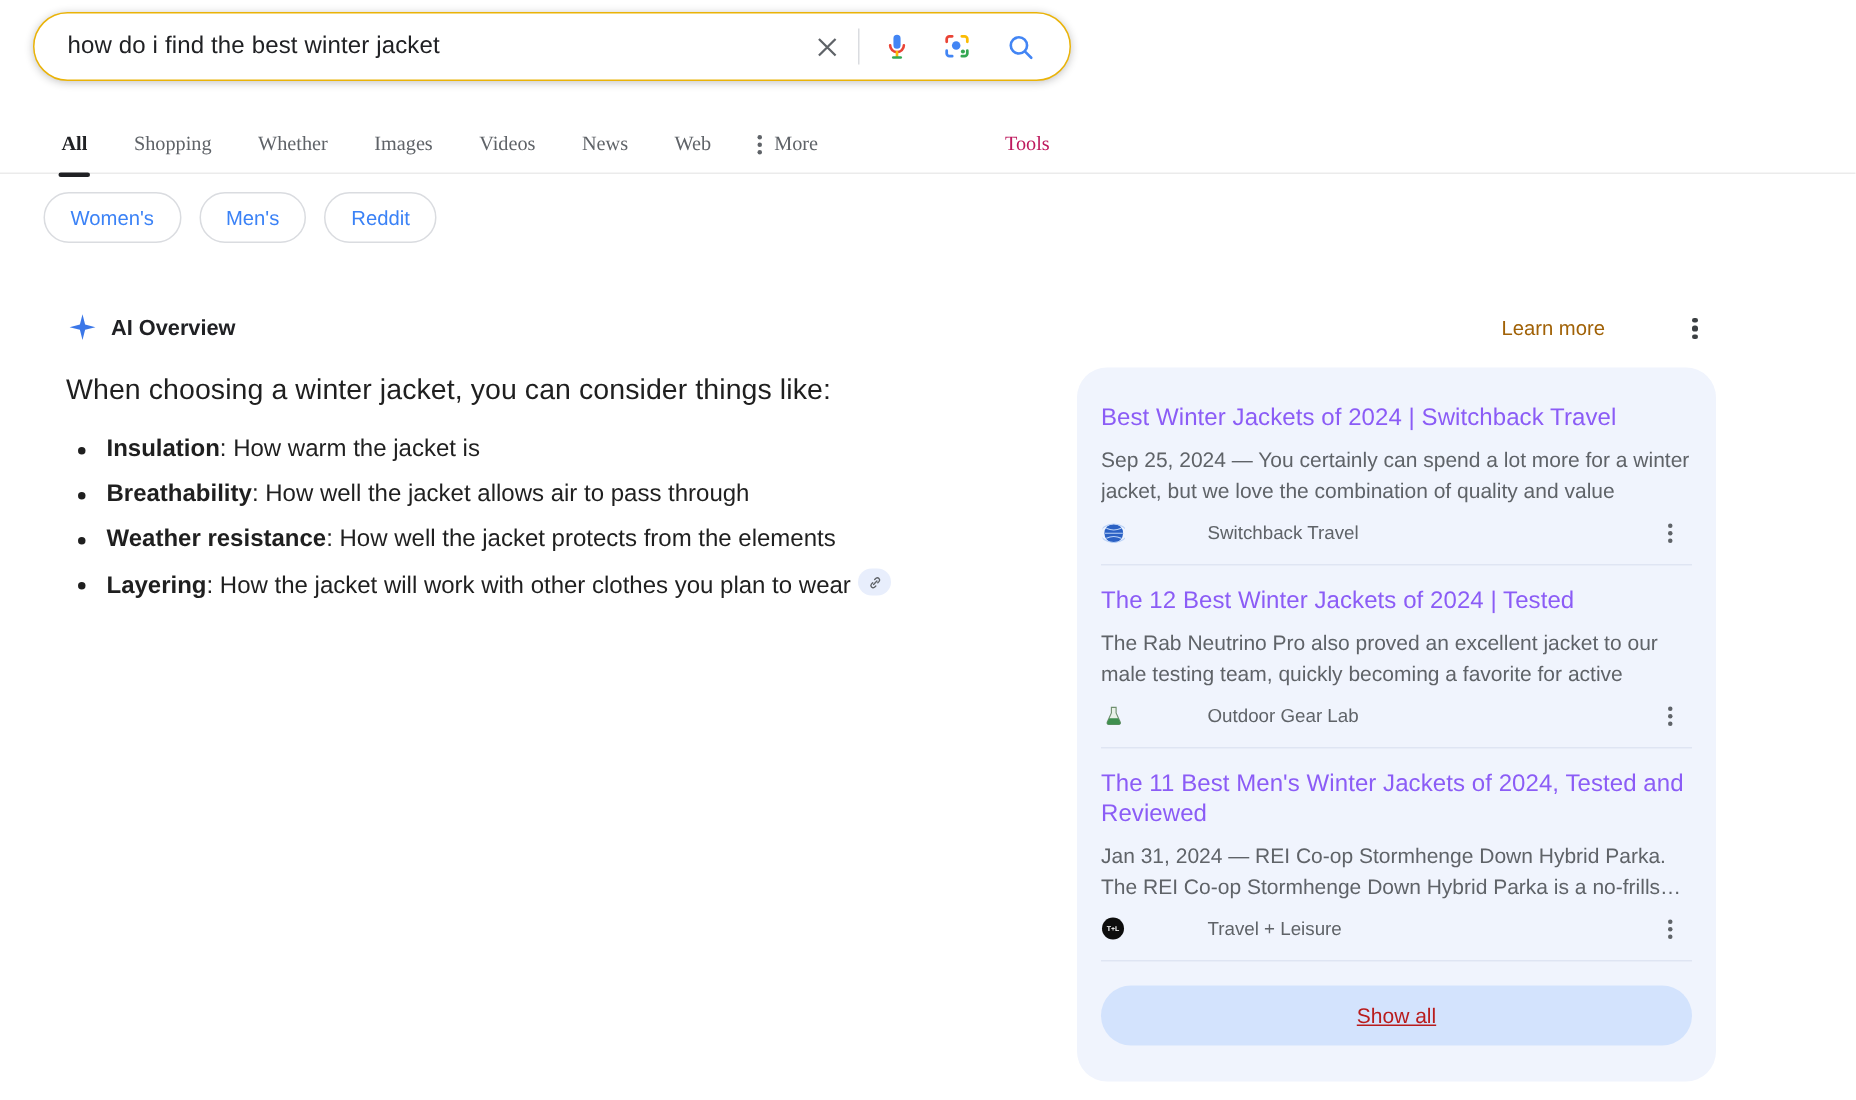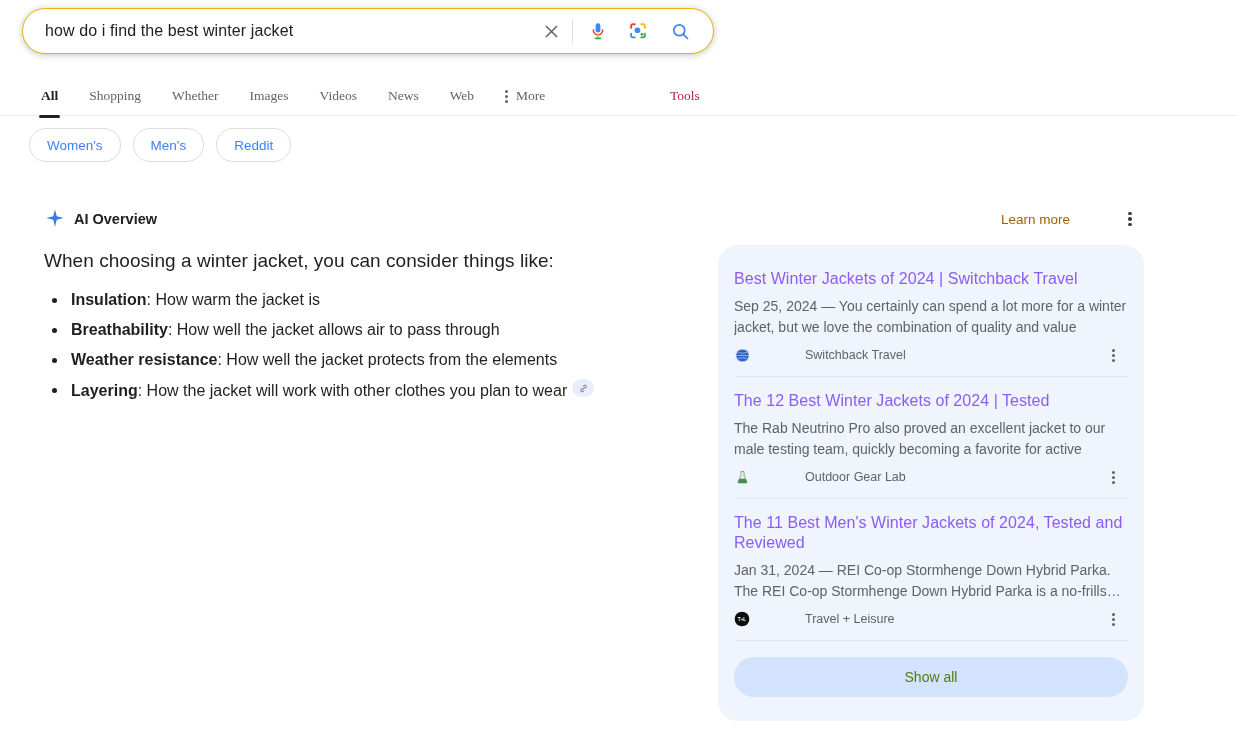--- a/index.html
+++ b/index.html
@@ -285,25 +285,26 @@
     background: #5f6368;
     border-radius: 50%;
   }
   .showall {
     margin-top: 16px;
     height: 40px;
     border-radius: 20px;
     background: #d3e3fd;
     display: flex; align-items: center; justify-content: center;
     font-size: 14px;
-    color: #4d7c0f;
+    color: #b91c1c;
     cursor: pointer;
     border: none;
     width: 100%;
     font-family: "Liberation Sans", sans-serif;
+    text-decoration: underline;
   }
 </style>
 </head>
 <body>
 
 <div class="searchbar-wrap">
   <div class="searchbar">
     <div class="search-query" aria-placeholder="Search">how do i find the best winter jacket</div>
 
     <div class="sb-icon sb-clear">

